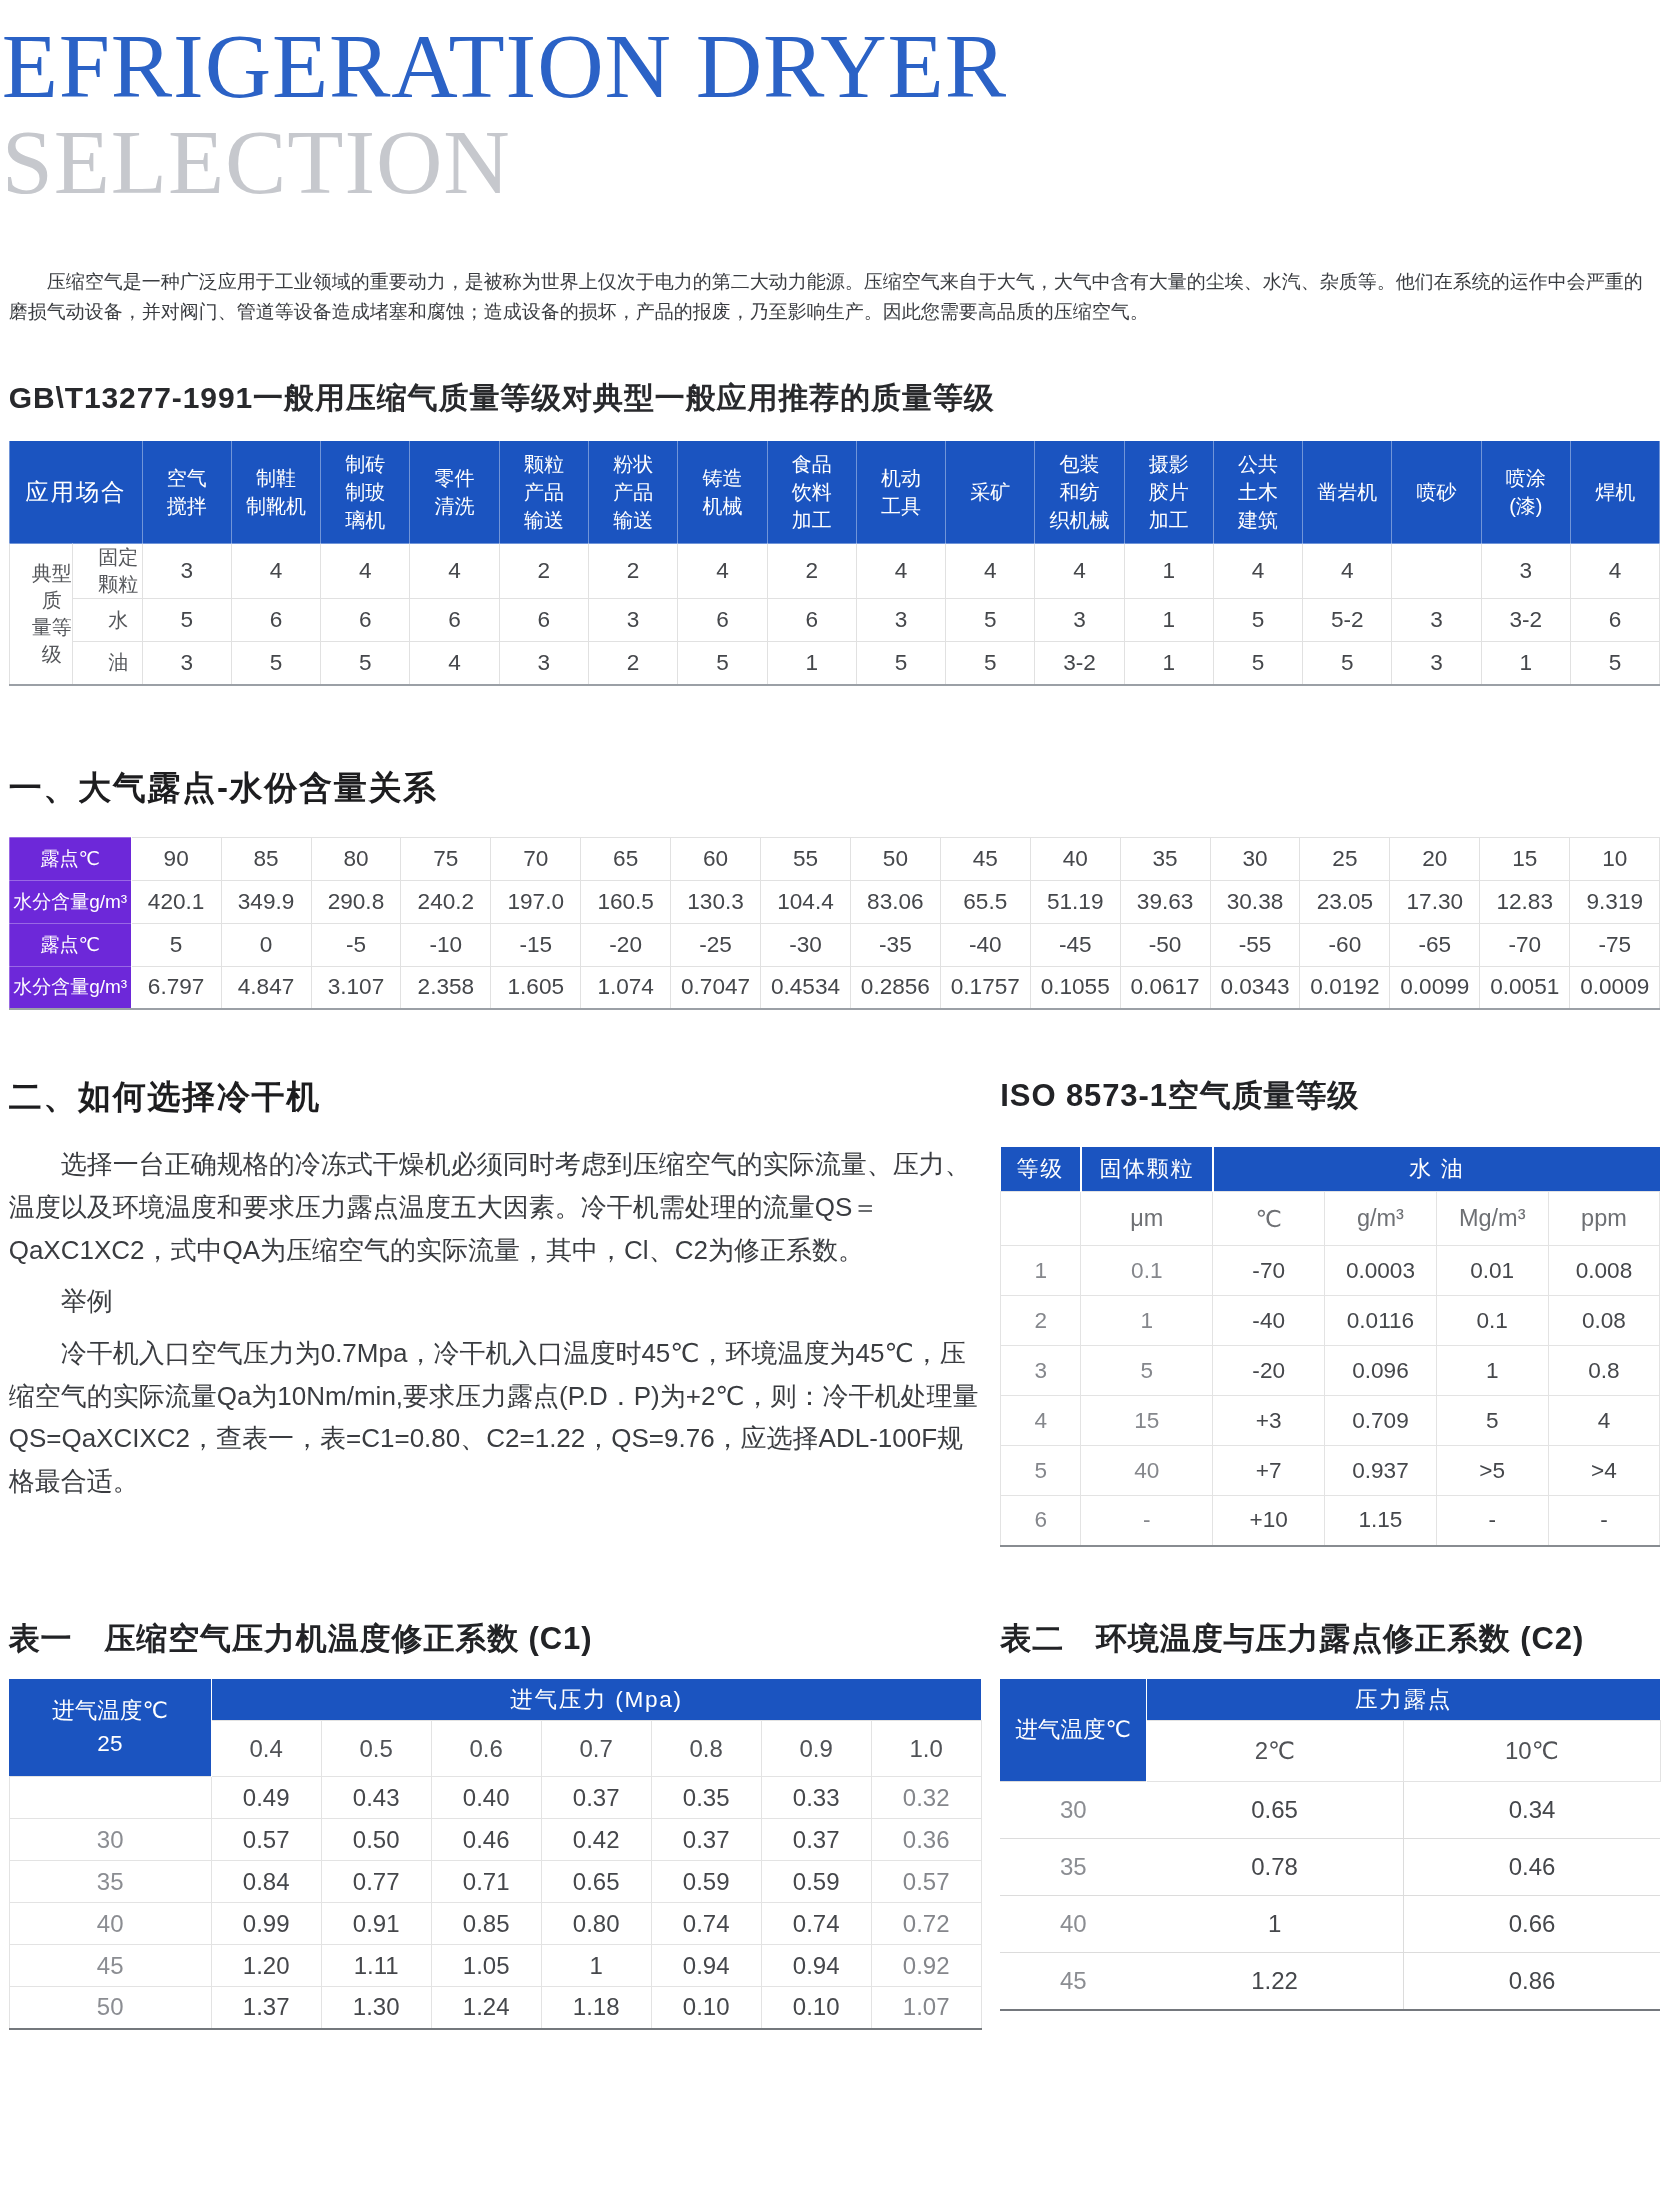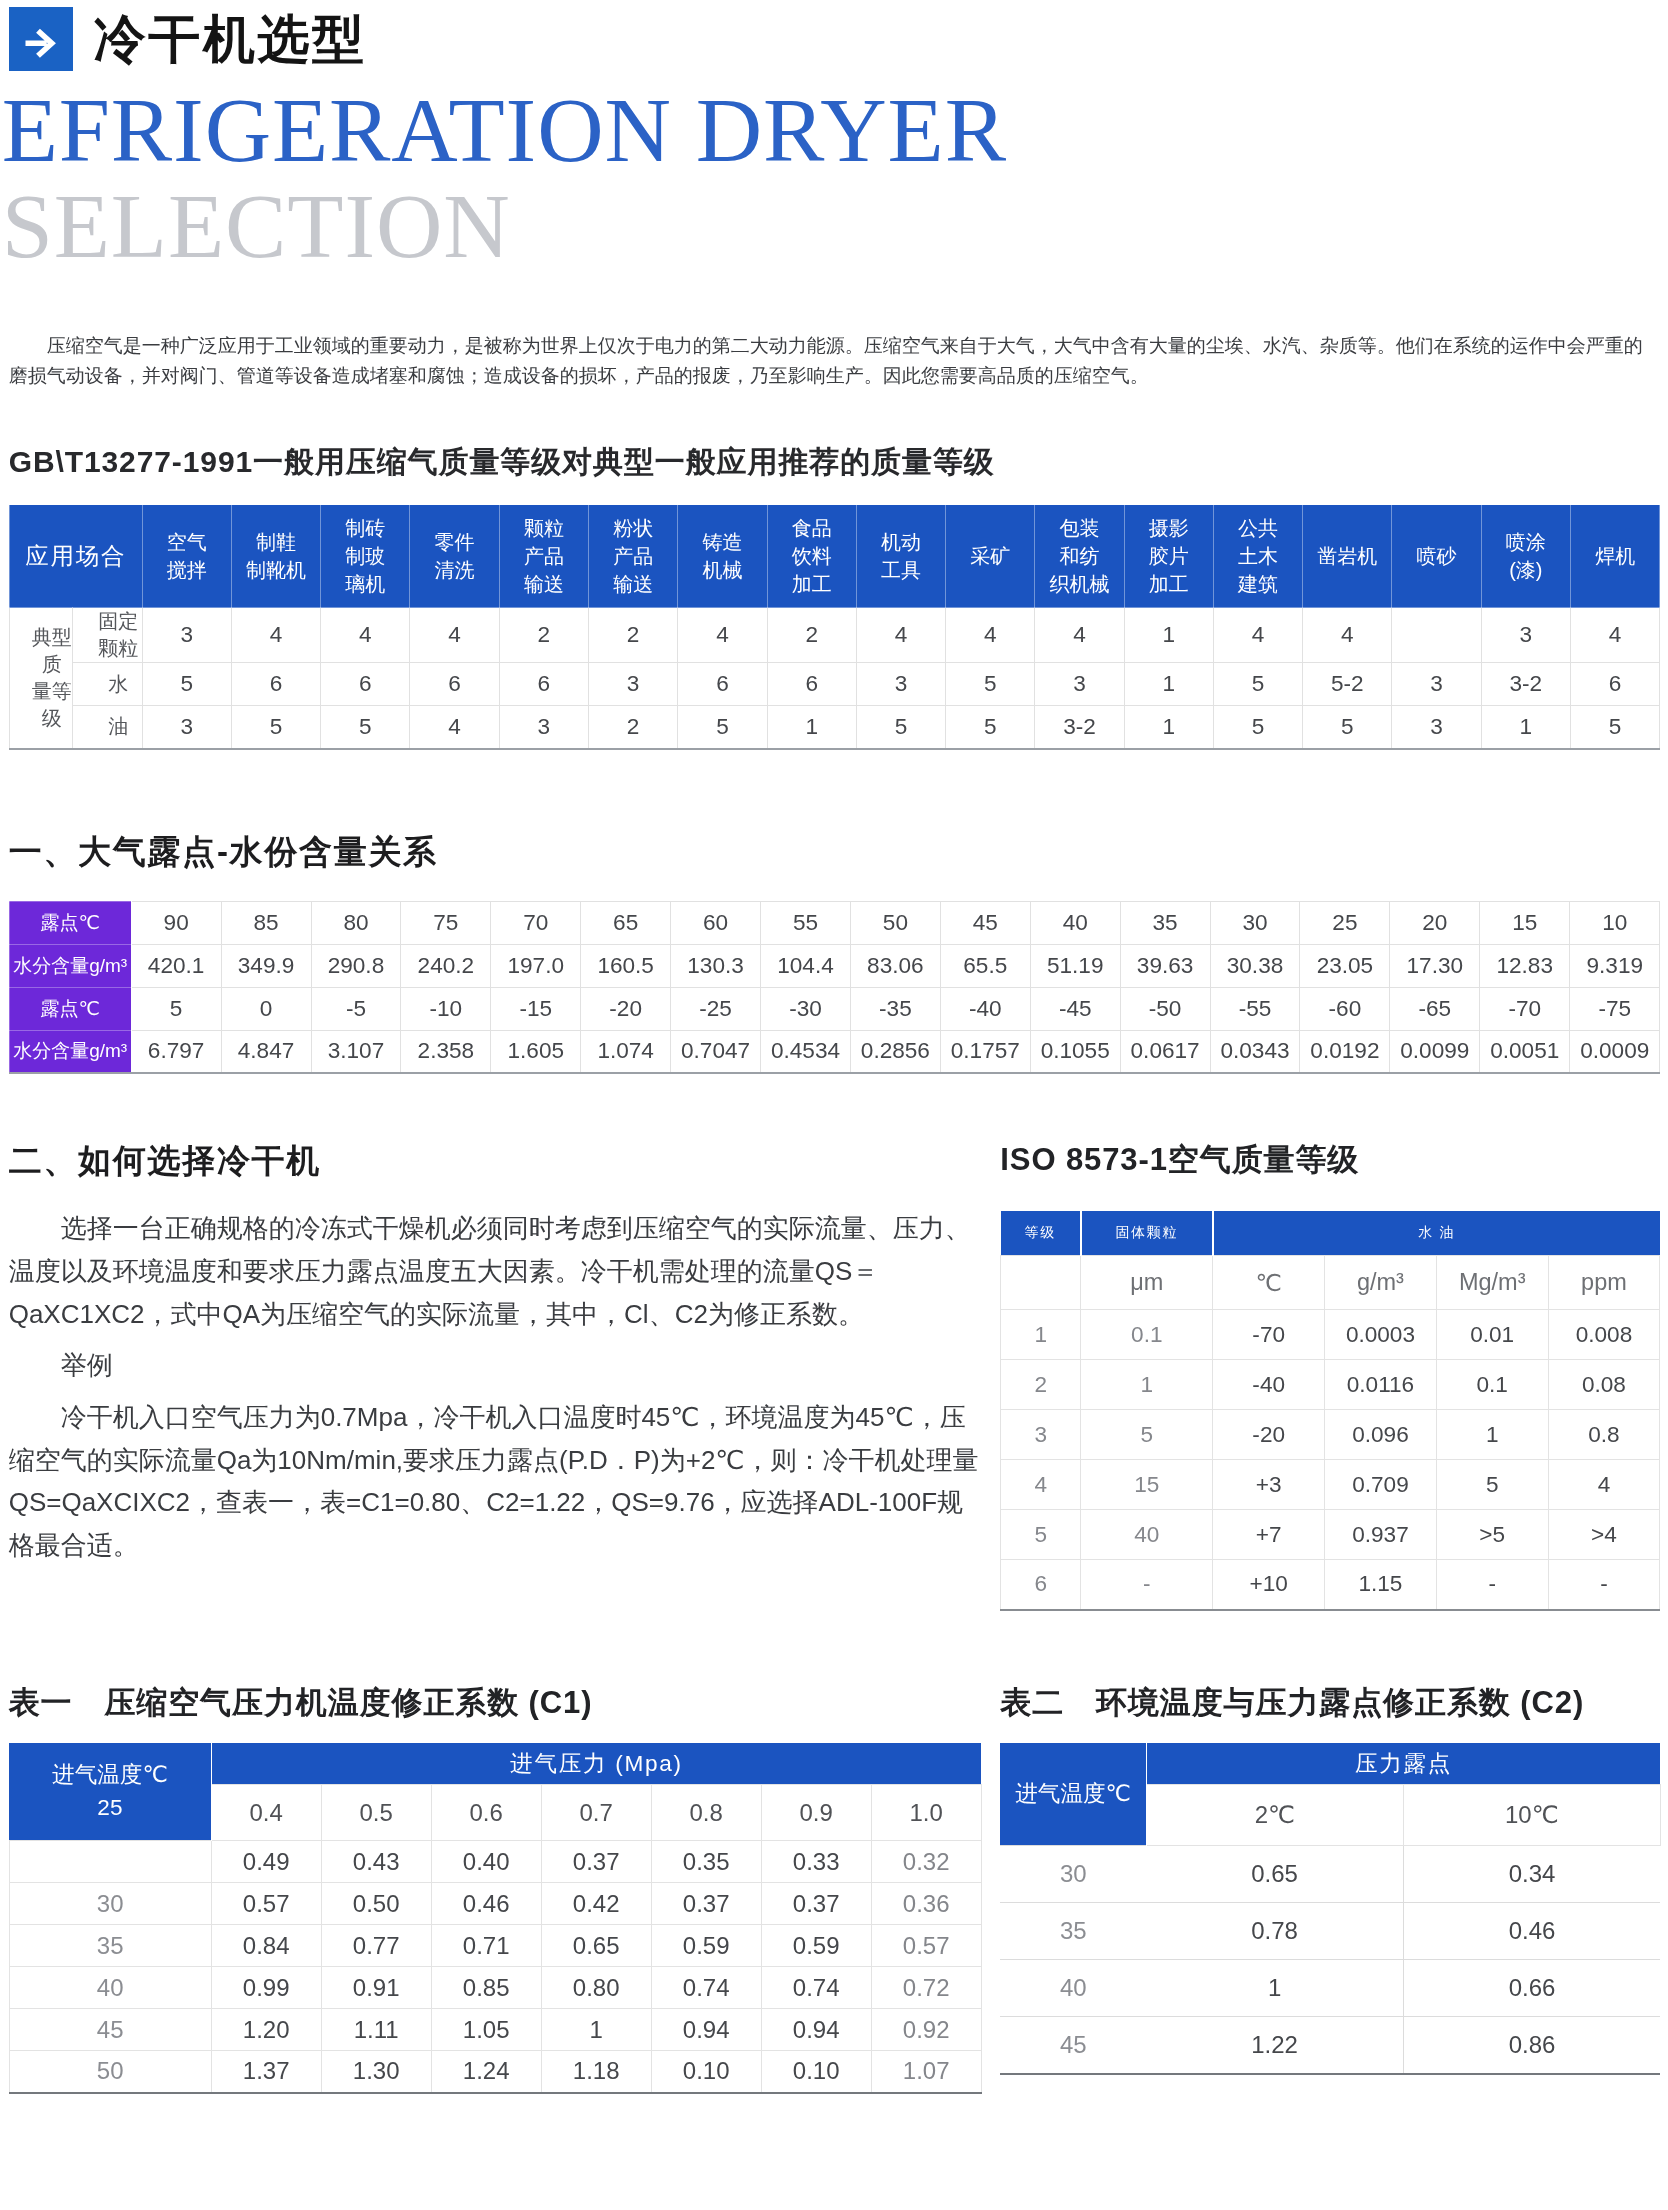--- a/index.html
+++ b/index.html
@@ -39,21 +39,21 @@
   .two-col { display:flex; justify-content:space-between; }
   .sec2 { margin-top:65px; }
   .col-left { width:973px; }
   .col-right { width:660px; }
   .body-p { font-size:26px; line-height:1.65; color:#3a3c40; text-indent:2em; margin-top:22.6px; }
   .body-p.tight { margin-top:8.7px; }
 
   
   .side-title { font-size:31px; font-weight:600; color:#222326; letter-spacing:0.9px; }
   .iso-table { margin-top:29.5px; border-bottom:2.6px solid #888c91; }
-  .iso-table thead th.blue { background:#1b54c0; color:#fff; font-size:14px; height:45px; border-left:2.6px solid #fff; border-right:2.6px solid #fff; letter-spacing:1.7px; }
+  .iso-table thead th.blue { background:#1b54c0; color:#fff; font-size:22px; height:45px; border-left:2.6px solid #fff; border-right:2.6px solid #fff; letter-spacing:1.7px; }
   .iso-table thead th.blue:first-child { border-left:none; }
   .iso-table thead th.blue:last-child { border-right:none; }
   .iso-table thead td { height:54px; font-size:23.5px; color:#6e7074; border:0.9px solid #e3e3e3; }
   .iso-table tbody td { height:50px; font-size:22.6px; color:#45474b; border:0.9px solid #e3e3e3; }
   .iso-table tbody td.grade, .iso-table tbody td.solid { color:#85878c; }
 
   
   .tbl-block { margin-top:71px; }
   .cx-table { margin-top:19px; border-bottom:2.6px solid #74787d; }
   .cx-table th.cornerblue { background:#1b54c0; color:#fff; font-size:22.6px; line-height:1.5; border-right:1.7px solid #fff; }
@@ -65,28 +65,20 @@
   .c2 tbody td + td { border-left:0.9px solid #dcdcdc; }
   .cx-table tbody th { color:#8b8d92; font-weight:400; }
   .cx-table tbody td { color:#45474b; }
   .c1 tbody td:last-child { color:#84868b; }
 </style>
 </head>
 <body>
 
 <div class="page">
 
-  <div class="title-row">
-    <div class="logo">
-      <svg width="45" height="45" viewBox="0 0 72 72" aria-hidden="true">
-        <path d="M12 42 L46 42 M32 22 L54 42 L32 62" stroke="#ffffff" stroke-width="9" fill="none"></path>
-      </svg>
-    </div>
-    <h1 class="page-title">冷干机选型</h1>
-  </div>
 
   <div class="big-en">EFRIGERATION DRYER</div>
   <div class="big-en gray">SELECTION</div>
 
   <p class="intro">压缩空气是一种广泛应用于工业领域的重要动力，是被称为世界上仅次于电力的第二大动力能源。压缩空气来自于大气，大气中含有大量的尘埃、水汽、杂质等。他们在系统的运作中会严重的磨损气动设备，并对阀门、管道等设备造成堵塞和腐蚀；造成设备的损坏，产品的报废，乃至影响生产。因此您需要高品质的压缩空气。</p>
 
   <h2 class="gb-title">GB\T13277-1991一般用压缩气质量等级对典型一般应用推荐的质量等级</h2>
 
   <table class="gb-table">
     <colgroup>

